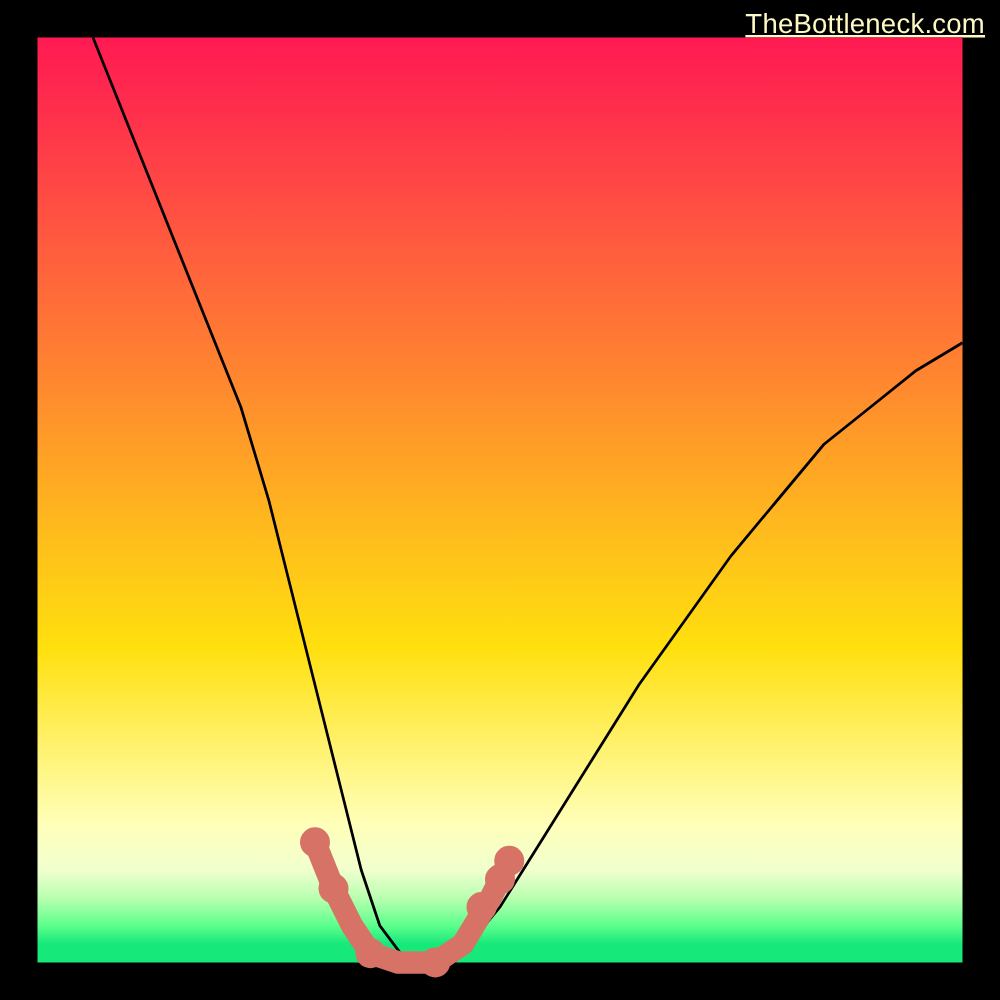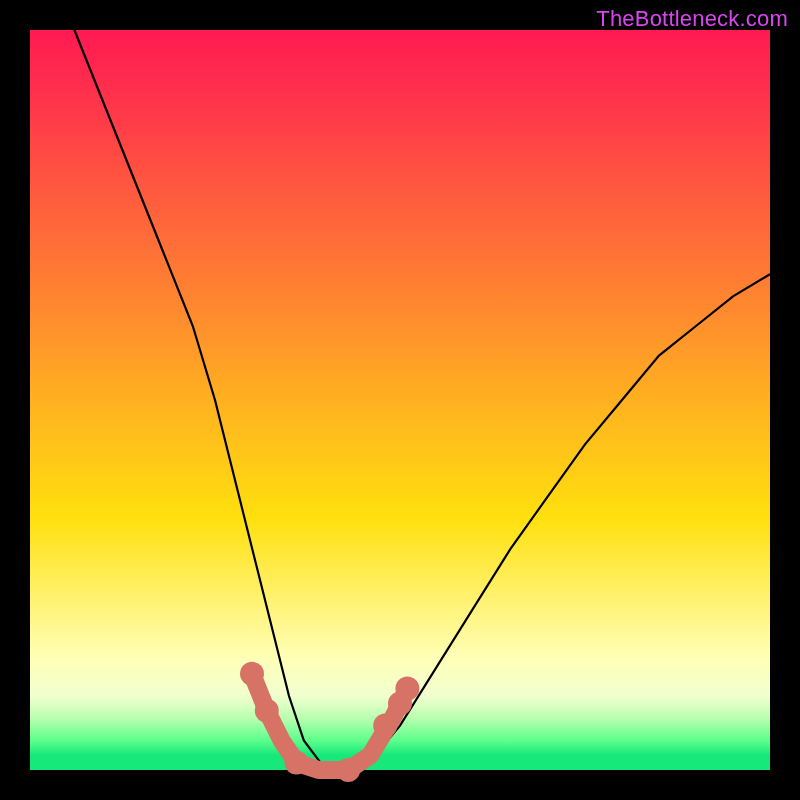--- a/index.html
+++ b/index.html
@@ -40,24 +40,25 @@
       #b9ffb0 93%,
       #5dff8c 96%,
       #17e87a 98%,
       #17e87a 100%
     );
   }
   .watermark {
     position: absolute;
     top: 6px;
     right: 12px;
-    color: #d946ef;
+    color: #fef9c3;
     font-size: 22px;
     letter-spacing: 0.2px;
     font-weight: 500;
+    text-decoration: underline;
   }
   svg.curves {
     position: absolute;
     left: 0;
     top: 0;
     width: 740px;
     height: 740px;
     overflow: visible;
   }
   .curve {

